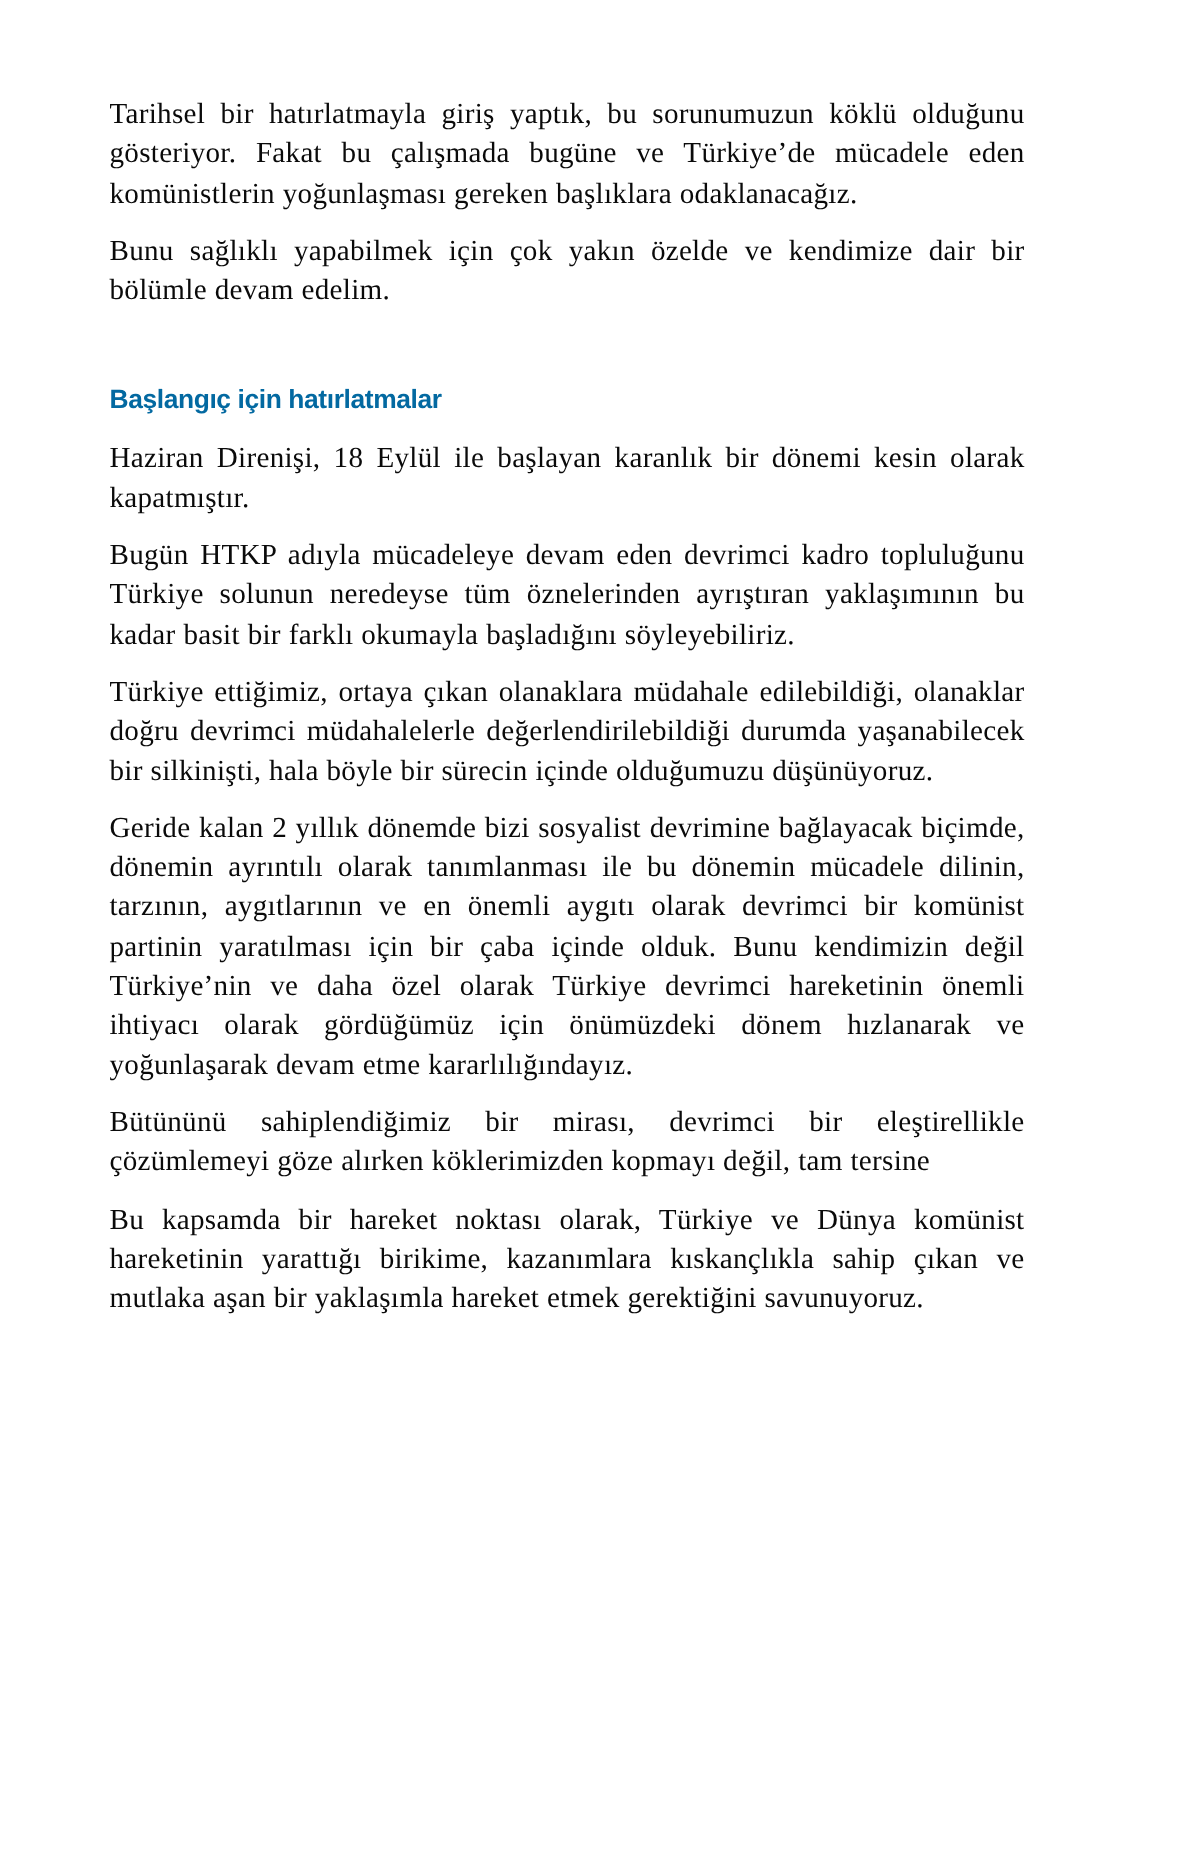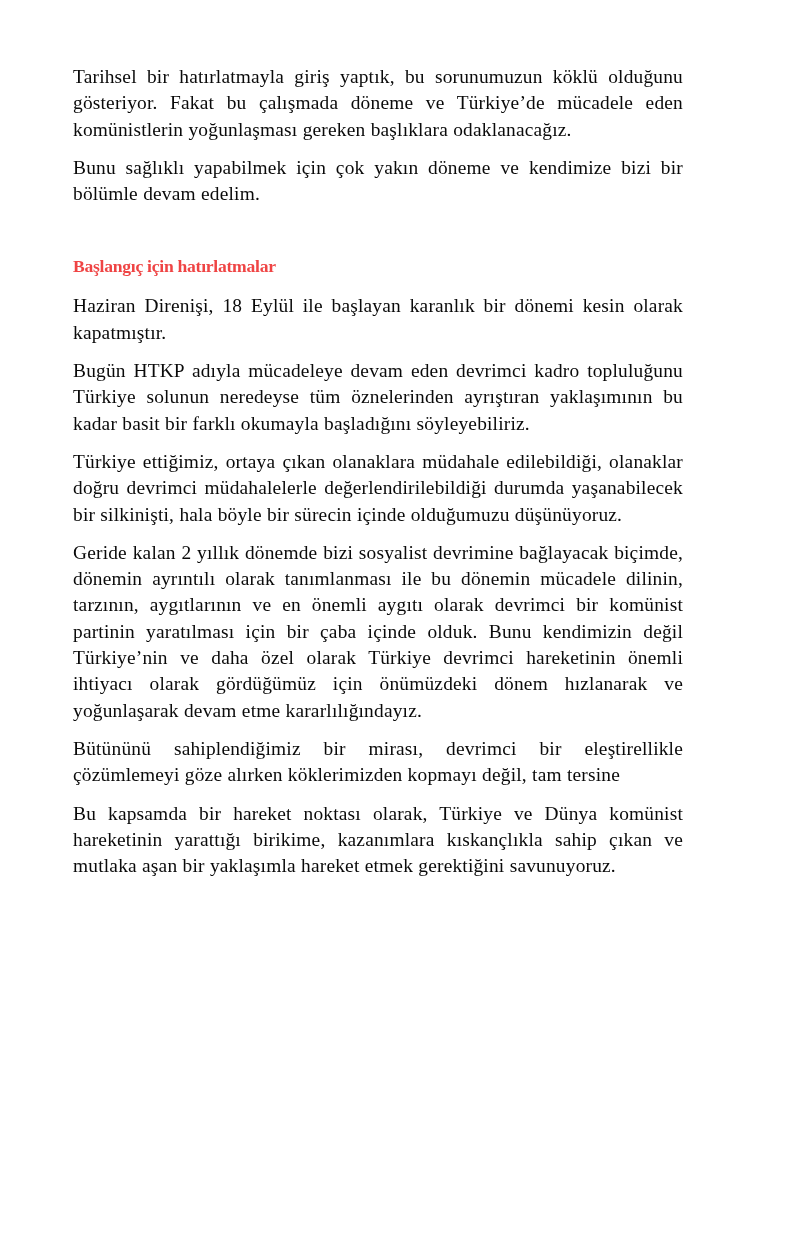--- a/index.html
+++ b/index.html
@@ -39,26 +39,26 @@
     text-justify: inter-word;
     color: #0a0a0a;
     letter-spacing: 0.01em;
     word-spacing: 0.01em;
     hyphens: none;
   }
 
   h2.section-heading {
     margin: 0;
     padding: 0;
-    font-family: Liberation Serif, serif;
+    font-family: Liberation Sans, sans-serif;
     font-size: 17.6px;
     font-weight: bold;
     line-height: 22px;
     letter-spacing: -0.015em;
-    color: #ef4444;
+    color: #0369a1;
   }
 
   .heading-block {
     padding-top: 36px;
     padding-bottom: 16px;
   }
 
   
   .footer {
     position: absolute;
@@ -68,22 +68,22 @@
     height: 74px;
   }
 </style>
 </head>
 <body>
 
 <div class="page">
 
   <div class="text-column">
 
-    <p class="body-par">Tarihsel bir hatırlatmayla giriş yaptık, bu sorunumuzun köklü olduğunu gösteriyor. Fakat bu çalışmada döneme ve Türkiye’de mücadele eden komünistlerin yoğunlaşması gereken başlıklara odaklanacağız.</p>
-    <p class="body-par">Bunu sağlıklı yapabilmek için çok yakın döneme ve kendimize bizi bir bölümle devam edelim.</p>
+    <p class="body-par">Tarihsel bir hatırlatmayla giriş yaptık, bu sorunumuzun köklü olduğunu gösteriyor. Fakat bu çalışmada bugüne ve Türkiye’de mücadele eden komünistlerin yoğunlaşması gereken başlıklara odaklanacağız.</p>
+    <p class="body-par">Bunu sağlıklı yapabilmek için çok yakın özelde ve kendimize dair bir bölümle devam edelim.</p>
 
     <div class="heading-block">
       <h2 class="section-heading">Başlangıç için hatırlatmalar</h2>
     </div>
 
     <p class="body-par">Haziran Direnişi, 18 Eylül ile başlayan karanlık bir dönemi kesin olarak kapatmıştır.</p>
     <p class="body-par">Bugün HTKP adıyla mücadeleye devam eden devrimci kadro topluluğunu Türkiye solunun neredeyse tüm öznelerinden ayrıştıran yaklaşımının bu kadar basit bir farklı okumayla başladığını söyleyebiliriz.</p>
     <p class="body-par">Türkiye ettiğimiz, ortaya çıkan olanaklara müdahale edilebildiği, olanaklar doğru devrimci müdahalelerle değerlendirilebildiği durumda yaşanabilecek bir silkinişti, hala böyle bir sürecin içinde olduğumuzu düşünüyoruz.</p>
     <p class="body-par">Geride kalan 2 yıllık dönemde bizi sosyalist devrimine bağlayacak biçimde, dönemin ayrıntılı olarak tanımlanması ile bu dönemin mücadele dilinin, tarzının, aygıtlarının ve en önemli aygıtı olarak devrimci bir komünist partinin yaratılması için bir çaba içinde olduk. Bunu kendimizin değil Türkiye’nin ve daha özel olarak Türkiye devrimci hareketinin önemli ihtiyacı olarak gördüğümüz için önümüzdeki dönem hızlanarak ve yoğunlaşarak devam etme kararlılığındayız.</p>
     <p class="body-par">Bütününü sahiplendiğimiz bir mirası, devrimci bir eleştirellikle çözümlemeyi göze alırken köklerimizden kopmayı değil, tam tersine</p>

